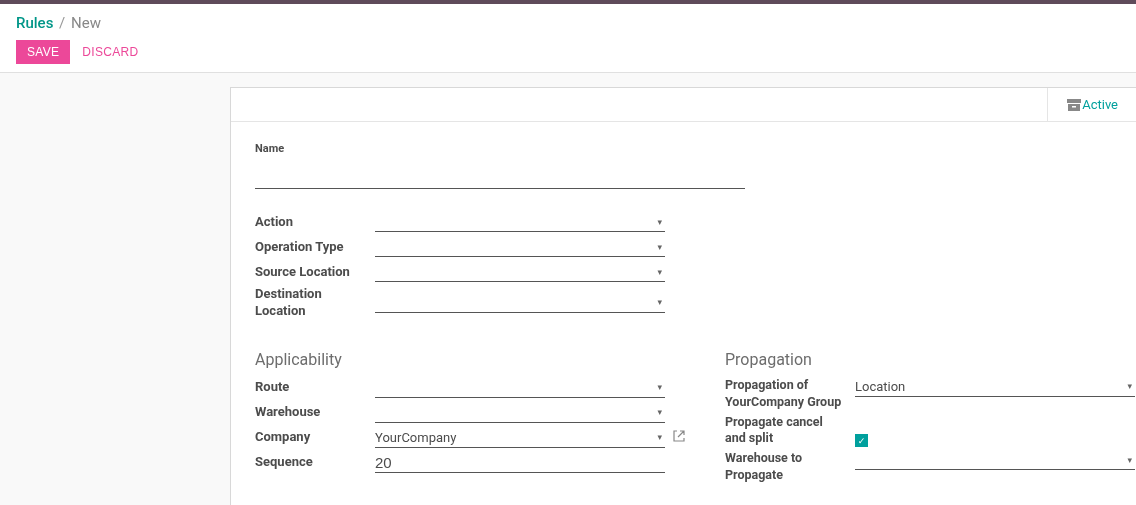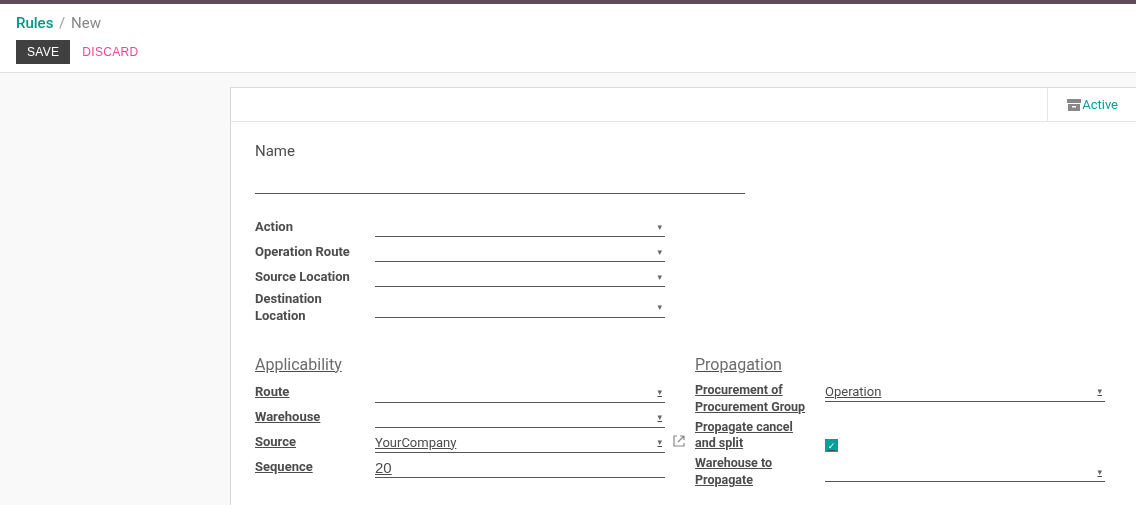--- a/index.html
+++ b/index.html
@@ -36,21 +36,21 @@
   }
   .breadcrumb .current {
     color: #888;
   }
   .actions {
     display: flex;
     align-items: center;
     gap: 10px;
   }
   .btn-save {
-    background: #404040;
+    background: #ec4899;
     color: #fff;
     border: none;
     padding: 5px 11px;
     font-size: 12px;
     font-weight: 500;
     letter-spacing: 0.3px;
     cursor: pointer;
   }
   .btn-discard {
     background: none;
@@ -89,23 +89,23 @@
   }
   .archive-icon {
     width: 16px;
     height: 14px;
     display: inline-block;
   }
   .sheet-body {
     padding: 20px 24px;
   }
   .name-label {
-    font-weight: 400;
-    color: #4c4c4c;
-    font-size: 15px;
+    font-weight: 700;
+    color: #4c4c4c;
+    font-size: 11px;
     margin-bottom: 6px;
   }
   .name-input-wrap {
     margin-bottom: 22px;
   }
   .name-input {
     width: 490px;
     border: none;
     border-bottom: 1px solid #555;
     font-size: 16px;
@@ -155,21 +155,21 @@
   .ext-link {
     margin-left: 8px;
     color: #888;
     cursor: pointer;
   }
   .top-fields {
     margin-bottom: 30px;
   }
   .columns {
     display: flex;
-    text-decoration: underline;
+    gap: 30px;
   }
   .col {
     flex: 0 0 auto;
   }
   .col-left { width: 440px; }
   .col-right { width: 410px; }
   .section-title {
     font-size: 16px;
     color: #6d6d6d;
     margin-bottom: 8px;
@@ -250,21 +250,21 @@
 
       <div class="top-fields">
         <div class="form-row row-gap">
           <div class="form-label">Action</div>
           <div class="form-field">
             <span></span>
             <span class="caret">▾</span>
           </div>
         </div>
         <div class="form-row row-gap">
-          <div class="form-label">Operation Route</div>
+          <div class="form-label">Operation Type</div>
           <div class="form-field">
             <span></span>
             <span class="caret">▾</span>
           </div>
         </div>
         <div class="form-row row-gap">
           <div class="form-label">Source Location</div>
           <div class="form-field">
             <span></span>
             <span class="caret">▾</span>
@@ -294,21 +294,21 @@
 
           <div class="form-row row-gap">
             <div class="form-label">Warehouse</div>
             <div class="form-field">
               <span></span>
               <span class="caret">▾</span>
             </div>
           </div>
 
           <div class="form-row row-gap">
-            <div class="form-label">Source</div>
+            <div class="form-label">Company</div>
             <div class="form-field">
               <span>YourCompany</span>
               <span class="caret">▾</span>
             </div>
             <span class="ext-link">
               <svg width="12" height="12" viewBox="0 0 12 12">
                 <path d="M4 1H1v10h10V8M7 1h4v4M11 1L5 7" stroke="#888" stroke-width="1.2" fill="none"></path>
               </svg>
             </span>
           </div>
@@ -318,35 +318,35 @@
             <div class="form-field">
               <input type="text" value="20" style="">
             </div>
           </div>
         </div>
 
         <div class="col col-right">
           <div class="section-title">Propagation</div>
 
           <div class="form-row row-gap" style="align-items:flex-start;">
-            <div class="form-label-wide">Procurement of Procurement Group</div>
+            <div class="form-label-wide">Propagation of YourCompany Group</div>
             <div class="form-field-r">
-              <span>Operation</span>
+              <span>Location</span>
               <span class="caret">▾</span>
             </div>
           </div>
 
           <div class="form-row row-gap" style="align-items:flex-end;">
             <div class="form-label-wide">Propagate cancel and split</div>
             <div class="form-field-r no-border" style="height:auto;">
               <span class="checkbox">✓</span>
             </div>
           </div>
 
-          <div class="form-row" style="align-items:center;">
+          <div class="form-row" style="align-items:flex-start;">
             <div class="form-label-wide">Warehouse to Propagate</div>
             <div class="form-field-r">
               <span></span>
               <span class="caret">▾</span>
             </div>
           </div>
         </div>
 
       </div>
 

